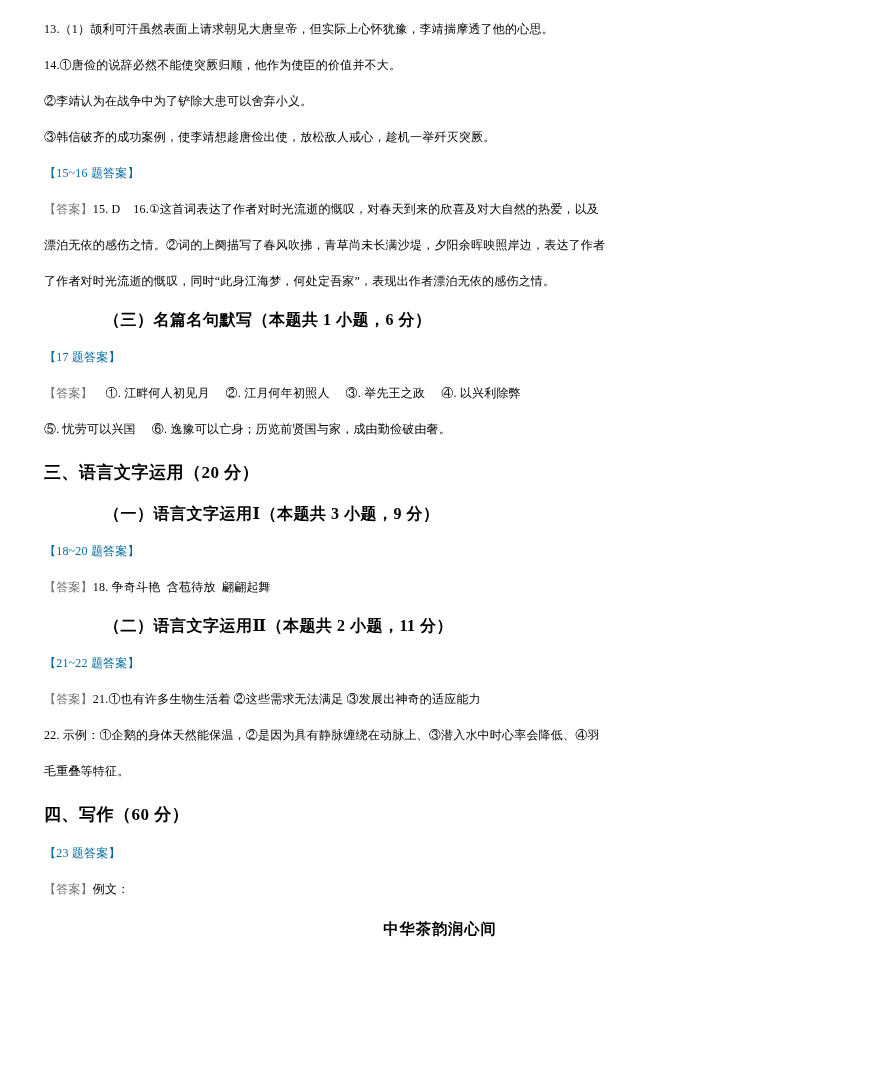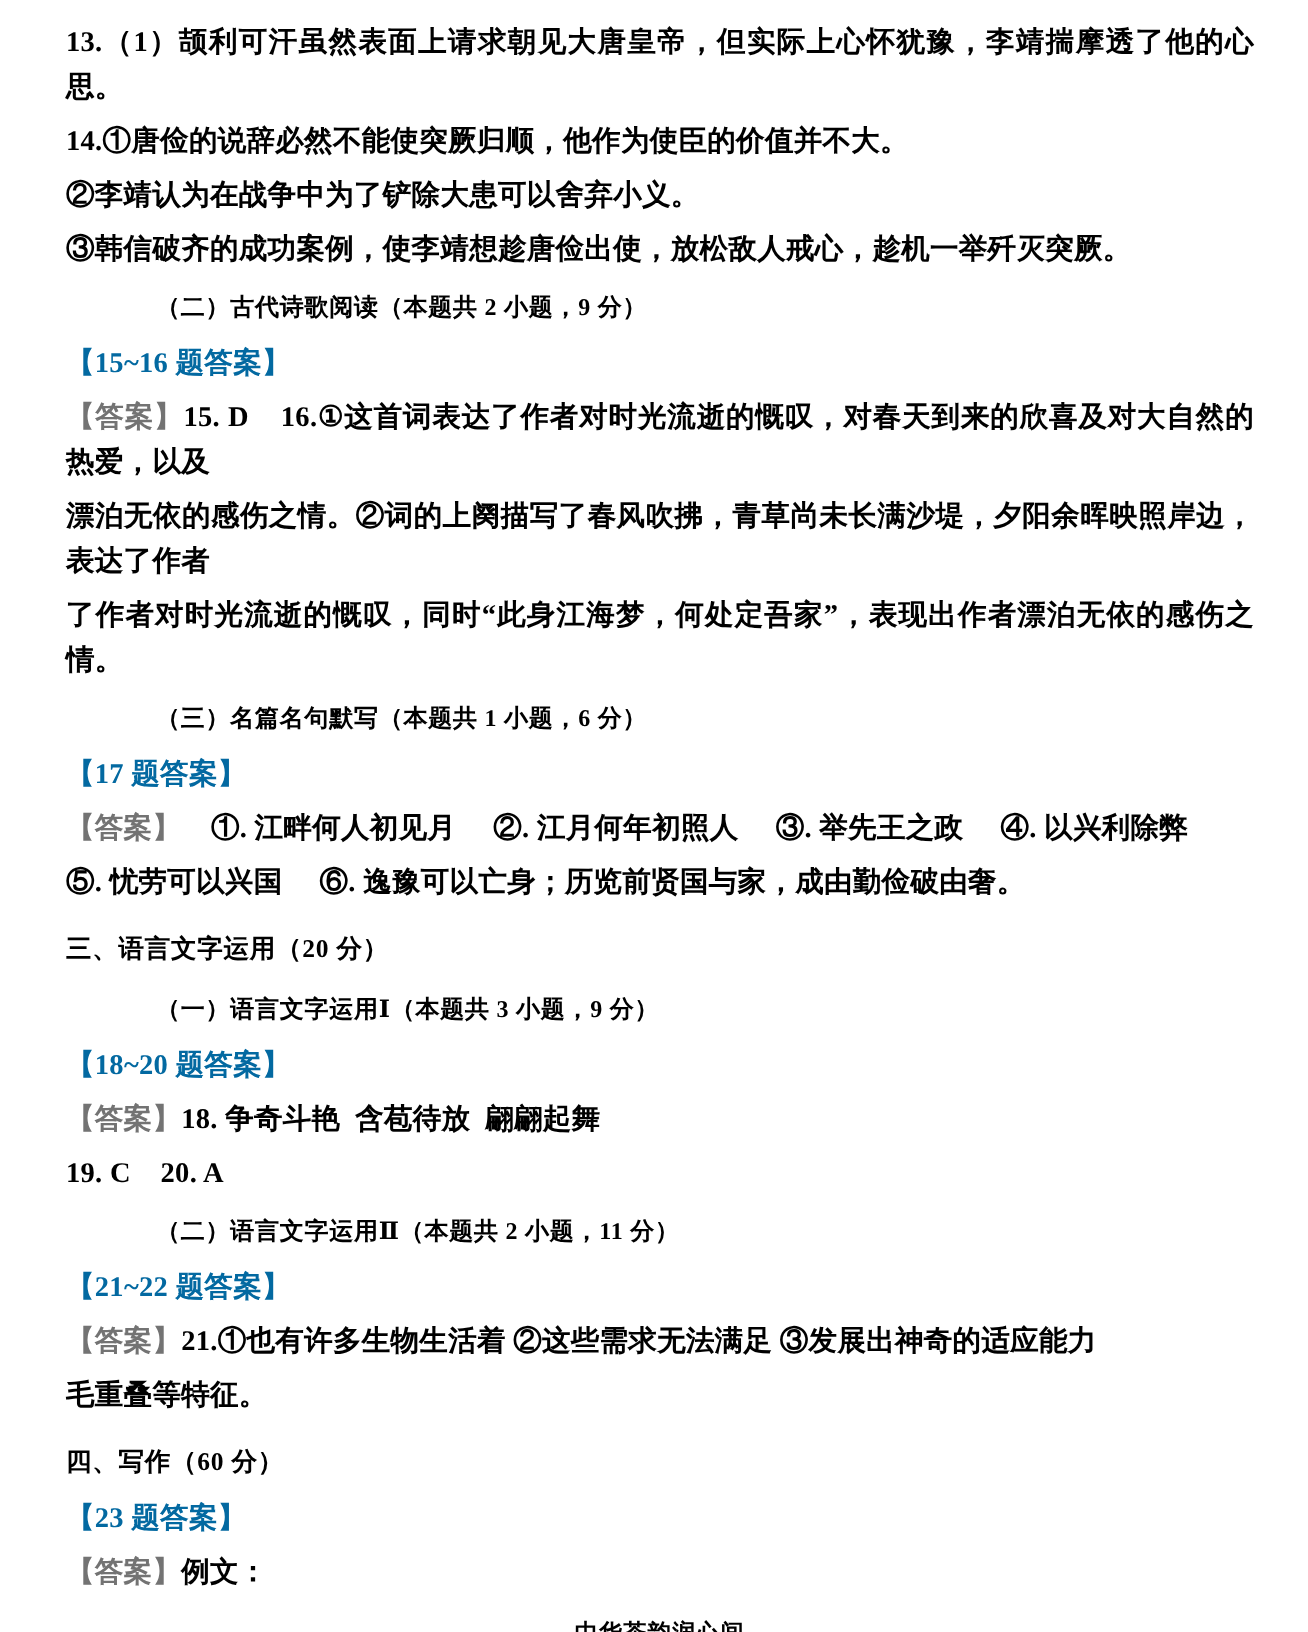--- a/index.html
+++ b/index.html
@@ -14,27 +14,26 @@
     color: #000000;
   }
   .page {
     width: 872px;
     min-height: 1088px;
     box-sizing: border-box;
     padding: 14px 36px 20px 44px;
     position: relative;
   }
   .line {
-    font-size: 19px;
+    font-size: 12px;
     line-height: 30px;
     margin: 0 0 6px 0;
     text-align: justify;
     text-justify: inter-ideograph;
     letter-spacing: 0.2px;
-    font-weight: bold;
   }
   .indent1 { text-indent: 0; }
   .indent2 { text-indent: 30px; }
   .center-head {
     font-size: 16px;
     font-weight: bold;
     line-height: 32px;
     margin: 8px 0 6px 0;
     text-indent: 60px;
     letter-spacing: 0.5px;
@@ -64,21 +63,20 @@
 </head>
 <body>
 
 <div class="page">
 
   <p class="line indent1">13.（1）颉利可汗虽然表面上请求朝见大唐皇帝，但实际上心怀犹豫，李靖揣摩透了他的心思。</p>
   <p class="line indent1">14.①唐俭的说辞必然不能使突厥归顺，他作为使臣的价值并不大。</p>
   <p class="line indent1">②李靖认为在战争中为了铲除大患可以舍弃小义。</p>
   <p class="line indent1">③韩信破齐的成功案例，使李靖想趁唐俭出使，放松敌人戒心，趁机一举歼灭突厥。</p>
 
-  <p class="center-head">（二）古代诗歌阅读（本题共 2 小题，9 分）</p>
 
   <p class="line indent1 blue">【15~16 题答案】</p>
 
   <p class="line indent1"><span class="ans-label">【答案】</span><span>15. D&nbsp;&nbsp;&nbsp;&nbsp;16.①这首词表达了作者对时光流逝的慨叹，对春天到来的欣喜及对大自然的热爱，以及</span></p>
   <p class="line indent1">漂泊无依的感伤之情。②词的上阕描写了春风吹拂，青草尚未长满沙堤，夕阳余晖映照岸边，表达了作者</p>
   <p class="line indent1">了作者对时光流逝的慨叹，同时“此身江海梦，何处定吾家”，表现出作者漂泊无依的感伤之情。</p>
 
   <p class="center-head">（三）名篇名句默写（本题共 1 小题，6 分）</p>
 
   <p class="line indent1 blue">【17 题答案】</p>
@@ -86,27 +84,27 @@
   <p class="line indent1"><span class="ans-label">【答案】</span><span>&nbsp;&nbsp;&nbsp;&nbsp;①. 江畔何人初见月&nbsp;&nbsp;&nbsp;&nbsp;&nbsp;②. 江月何年初照人&nbsp;&nbsp;&nbsp;&nbsp;&nbsp;③. 举先王之政&nbsp;&nbsp;&nbsp;&nbsp;&nbsp;④. 以兴利除弊</span></p>
   <p class="line indent1">⑤. 忧劳可以兴国&nbsp;&nbsp;&nbsp;&nbsp;&nbsp;⑥. 逸豫可以亡身；历览前贤国与家，成由勤俭破由奢。</p>
 
   <p class="sec-head">三、语言文字运用（20 分）</p>
 
   <p class="center-head">（一）语言文字运用Ⅰ（本题共 3 小题，9 分）</p>
 
   <p class="line indent1 blue">【18~20 题答案】</p>
 
   <p class="line indent1"><span class="ans-label">【答案】</span><span>18. 争奇斗艳&nbsp;&nbsp;含苞待放&nbsp;&nbsp;翩翩起舞</span></p>
-  <p class="line indent1">19. C&nbsp;&nbsp;&nbsp;&nbsp;20. A</p>
 
   <p class="center-head">（二）语言文字运用Ⅱ（本题共 2 小题，11 分）</p>
 
   <p class="line indent1 blue">【21~22 题答案】</p>
 
   <p class="line indent1"><span class="ans-label">【答案】</span><span>21.①也有许多生物生活着&nbsp;②这些需求无法满足&nbsp;③发展出神奇的适应能力</span></p>
+  <p class="line indent1">22. 示例：①企鹅的身体天然能保温，②是因为具有静脉缠绕在动脉上、③潜入水中时心率会降低、④羽</p>
   <p class="line indent1">毛重叠等特征。</p>
 
   <p class="sec-head">四、写作（60 分）</p>
 
   <p class="line indent1 blue">【23 题答案】</p>
 
   <p class="line indent1"><span class="ans-label">【答案】</span><span>例文：</span></p>
 
   <p class="essay-title">中华茶韵润心间</p>
 

